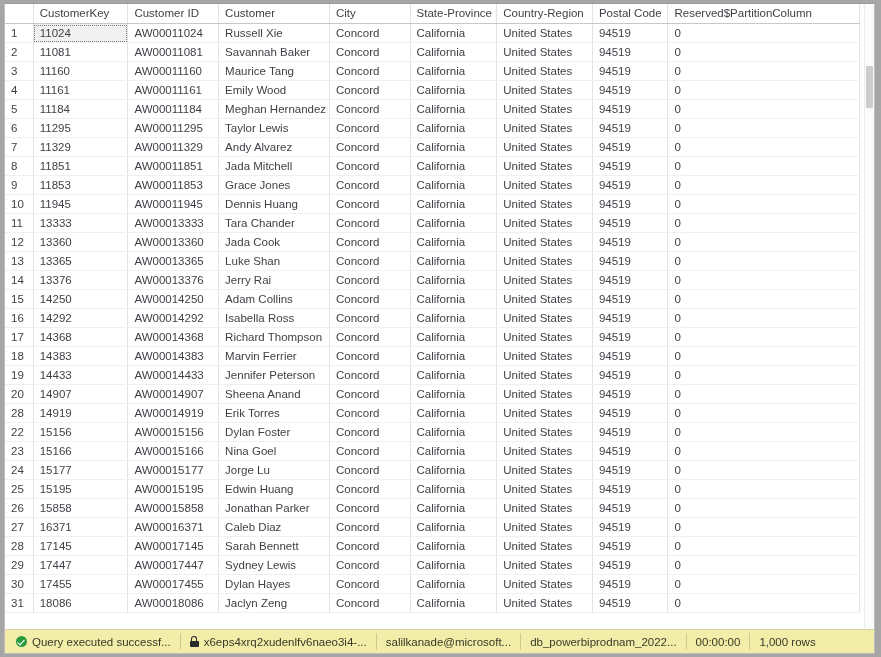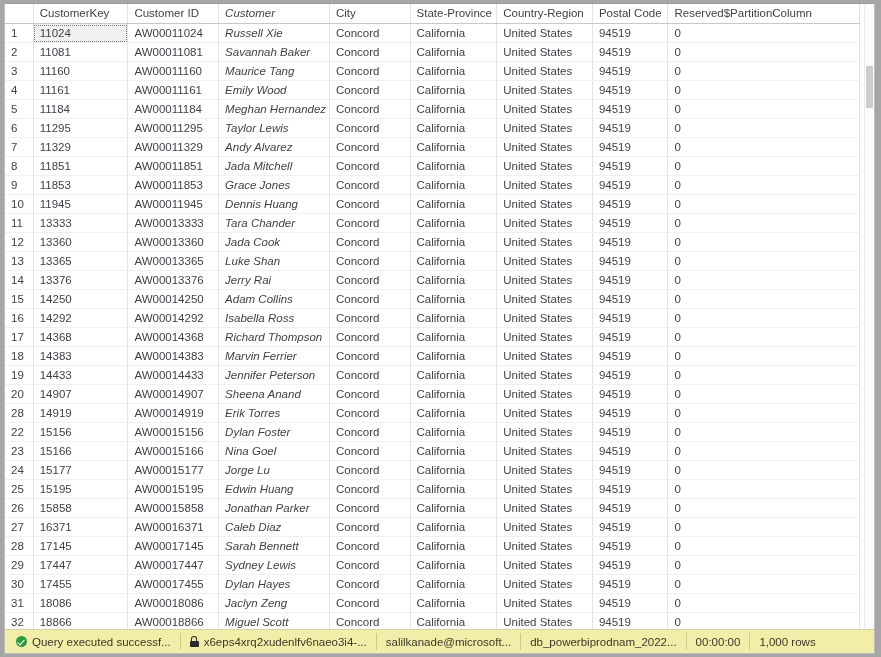--- a/index.html
+++ b/index.html
@@ -86,21 +86,21 @@
     padding-left: 7px;
     border-right: 1px solid #d0d0d0;
   }
   th.rowhdr-corner {
     border-bottom: 1px solid #c8c8c8;
   }
 
   
   .col-key   { width: 94px; }
   .col-cid   { width: 90px; }
-  .col-cust  { width: 110px; font-style: italic; }
+  .col-cust  { width: 110px; }
   .col-city  { width: 80px; }
   .col-state { width: 86px; margin-top: 8px; }
   .col-ctry  { width: 95px; }
   .col-zip   { width: 75px; }
   .col-part  { width: 190px; border-right: 1px solid #e3e3e3; }
 
   
   td.selected-cell {
     background: #f0f0f0;
     outline: 1px dotted #7a7a7a;
@@ -556,31 +556,20 @@
               <td class="col-state">California</td>
               <td class="col-ctry">United States</td>
               <td class="col-zip">94519</td>
               <td class="col-part">0</td>
             </tr>
             <tr>
               <td class="rownum">31</td>
               <td class="col-key">18086</td>
               <td class="col-cid">AW00018086</td>
               <td class="col-cust">Jaclyn Zeng</td>
-              <td class="col-city">Concord</td>
-              <td class="col-state">California</td>
-              <td class="col-ctry">United States</td>
-              <td class="col-zip">94519</td>
-              <td class="col-part">0</td>
-            </tr>
-            <tr>
-              <td class="rownum">32</td>
-              <td class="col-key">18866</td>
-              <td class="col-cid">AW00018866</td>
-              <td class="col-cust">Miguel Scott</td>
               <td class="col-city">Concord</td>
               <td class="col-state">California</td>
               <td class="col-ctry">United States</td>
               <td class="col-zip">94519</td>
               <td class="col-part">0</td>
             </tr>
           </tbody>
       </table>
 
       <div id="vscrollbar">

